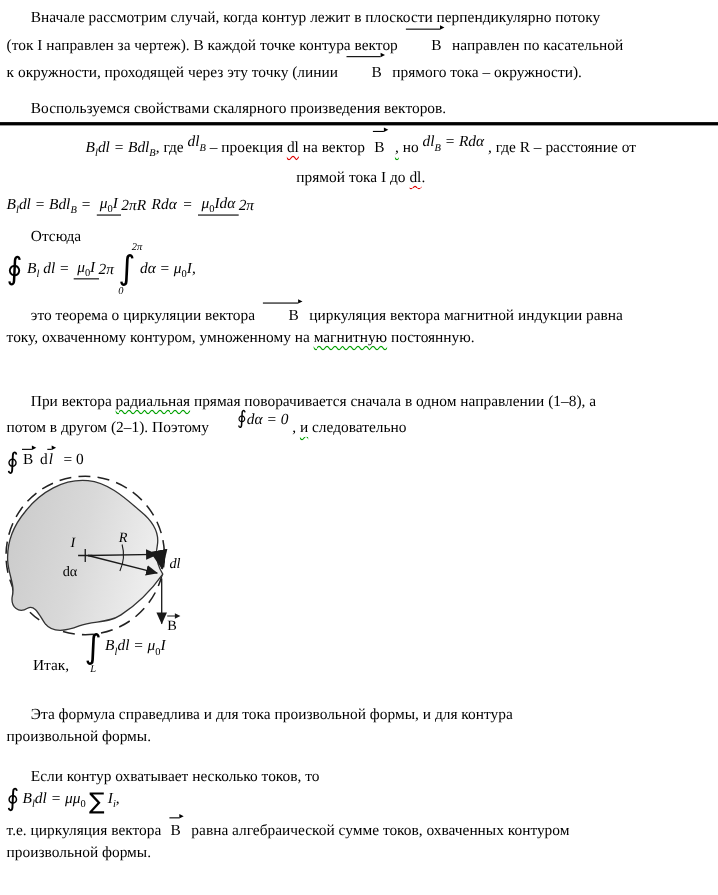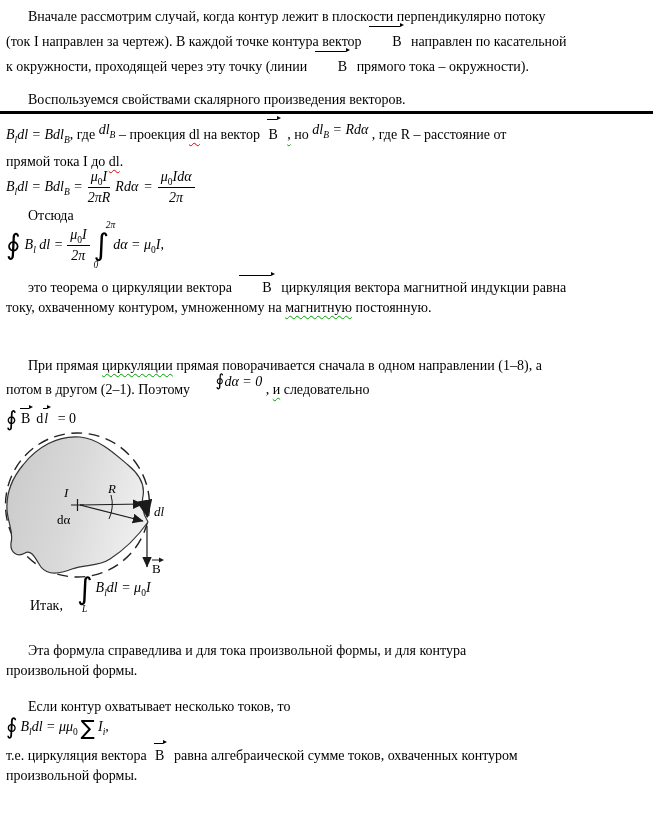--- a/index.html
+++ b/index.html
@@ -10,21 +10,21 @@
   }
   .abs { position:absolute; }
   .para { line-height:20px; }
   .ind { text-indent:22px; }
   .mrow { font-style:italic; white-space:nowrap; }
   .rm { font-style:normal; }
   
   .sb { font-size:9.5px; font-style:italic; position:relative; top:4px; letter-spacing:0; }
   .sbz { font-size:9.5px; font-style:normal; position:relative; top:4px; }
   
-  .frac { display:inline-flex; flex-direction:column; align-items:center; font-style:italic; line-height:1.1; vertical-align:middle; }
+  .frac { display:inline-flex; flex-direction:row; align-items:center; font-style:italic; line-height:1.1; vertical-align:middle; }
   .frac .num { border-bottom:1.2px solid #000; padding:0 3px 2px 3px; }
   .frac .den { padding-top:2px; }
   
   .op { font-family:"DejaVu Sans","DejaVu Serif",sans-serif; font-style:normal; }
   .oint { font-size:28px; line-height:30px; }
   .ointsm { font-size:17px; line-height:18px; }
   .intbig { font-size:30px; line-height:30px; }
   .sum { font-size:21px; line-height:22px; position:relative; top:1px; }
   .ilim { font-size:9.5px; font-style:italic; line-height:10px; }
   .intcol { display:inline-flex; flex-direction:column; align-items:center; }
@@ -61,21 +61,21 @@
     <span class="vec">B</span>
     <span>прямого тока – окружности).</span>
   </div>
 
   <div class="abs para ind" style="left:6px; top:90px; width:642px;">
     <span>Воспользуемся свойствами скалярного произведения векторов.</span>
   </div>
 
   <div class="rule" style="top:111px;"></div>
 
-  <div class="abs" style="left:6px; top:122px; width:644px; line-height:26px;">
+  <div class="abs" style="left:6px; top:122px; width:644px; line-height:26px;text-align:center;">
     <span class="mrow"><span>B</span><span class="sb">l</span><span>dl</span>
       <span>=</span>
       <span>B</span><span>dl</span><span class="sb">B</span><span class="rm">,</span></span>
     <span>где</span>
     <span class="raised"><span>dl</span><span class="sb">B</span></span>
     <span>– проекция</span>
     <span class="sqr">dl</span>
     <span>на вектор</span>
     <span class="vec">B</span>
     <span class="sqg">,</span>
@@ -130,22 +130,22 @@
   <div class="abs para ind" style="left:6px; top:278px; width:644px;">
     <span>это теорема о циркуляции вектора</span>
     <span class="vec">B</span>
     <span>циркуляция вектора магнитной индукции равна</span><br>
     <span>току, охваченному контуром, умноженному на</span>
     <span class="sqg">магнитную</span>
     <span>постоянную.</span><br>
   </div>
 
   <div class="abs para ind" style="left:6px; top:354px; width:644px; line-height:24px;">
-    <span>При прямая</span>
-    <span class="sqg">циркуляции</span>
+    <span>При вектора</span>
+    <span class="sqg">радиальная</span>
     <span>прямая поворачивается сначала в одном направлении (1–8), а</span><br>
     <span>потом в другом (2–1). Поэтому</span>
     <span class="f6box"><span class="op ointsm">∮</span><span>dα = 0</span></span>
     <span>,</span>
     <span class="sqg">и</span>
     <span>следовательно</span>
   </div>
 
   <div class="abs eqrow" style="left:6px; top:406px; height:26px; gap:2px;">
     <span class="op" style="font-size:21px; line-height:22px;">∮</span>

